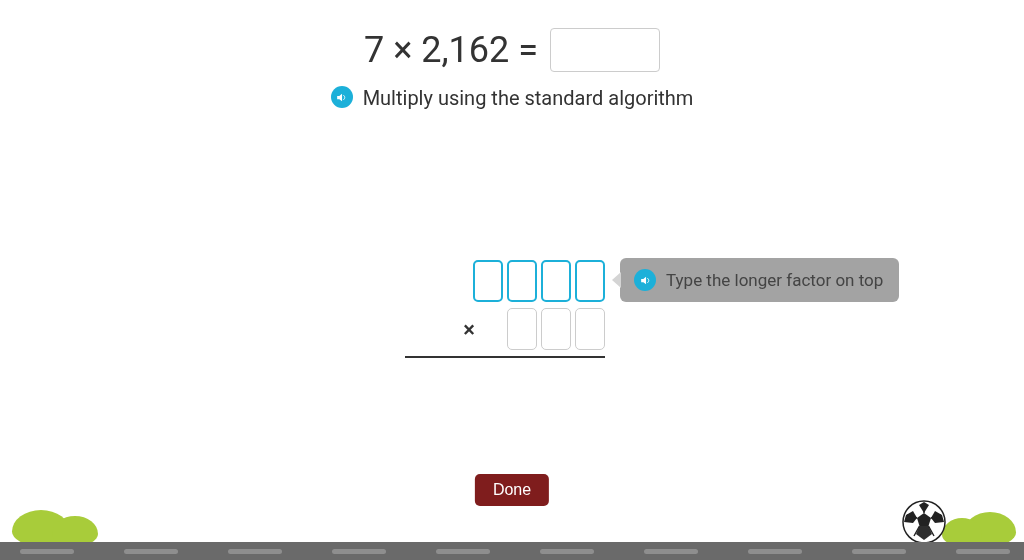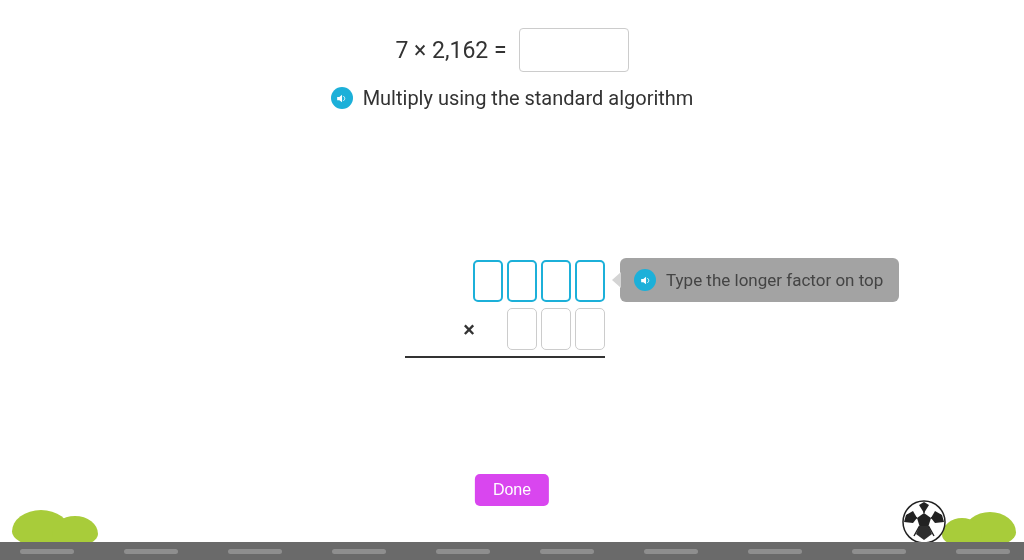--- a/index.html
+++ b/index.html
@@ -19,38 +19,38 @@
   .equation-row {
     position: absolute;
     top: 28px;
     left: 0; right: 0;
     display: flex;
     justify-content: center;
     align-items: center;
     gap: 12px;
   }
   .equation-text {
-    font-size: 23px;
+    font-size: 36px;
     color: #333;
     font-weight: 400;
   }
   .answer-box {
     width: 110px;
     height: 44px;
     border: 1px solid #ccc;
     border-radius: 4px;
     background: #fff;
   }
   .instruction-row {
     position: absolute;
     top: 86px;
     left: 0; right: 0;
     display: flex;
     justify-content: center;
-    align-items: center;
+    align-items: flex-start;
     gap: 10px;
   }
   .speaker-icon {
     width: 22px;
     height: 22px;
     border-radius: 50%;
     background: #1cb0d9;
     display: flex;
     align-items: center;
     justify-content: center;
@@ -120,21 +120,21 @@
   }
   .tooltip-text {
     font-size: 17px;
     color: #444;
   }
   .done-button {
     position: absolute;
     bottom: 54px;
     left: 50%;
     transform: translateX(-50%);
-    background: #d946ef;
+    background: #7f1d1d;
     color: #fff;
     border: none;
     border-radius: 5px;
     padding: 7px 18px;
     font-size: 16px;
     cursor: default;
   }
   .ground {
     position: absolute;
     bottom: 0;

